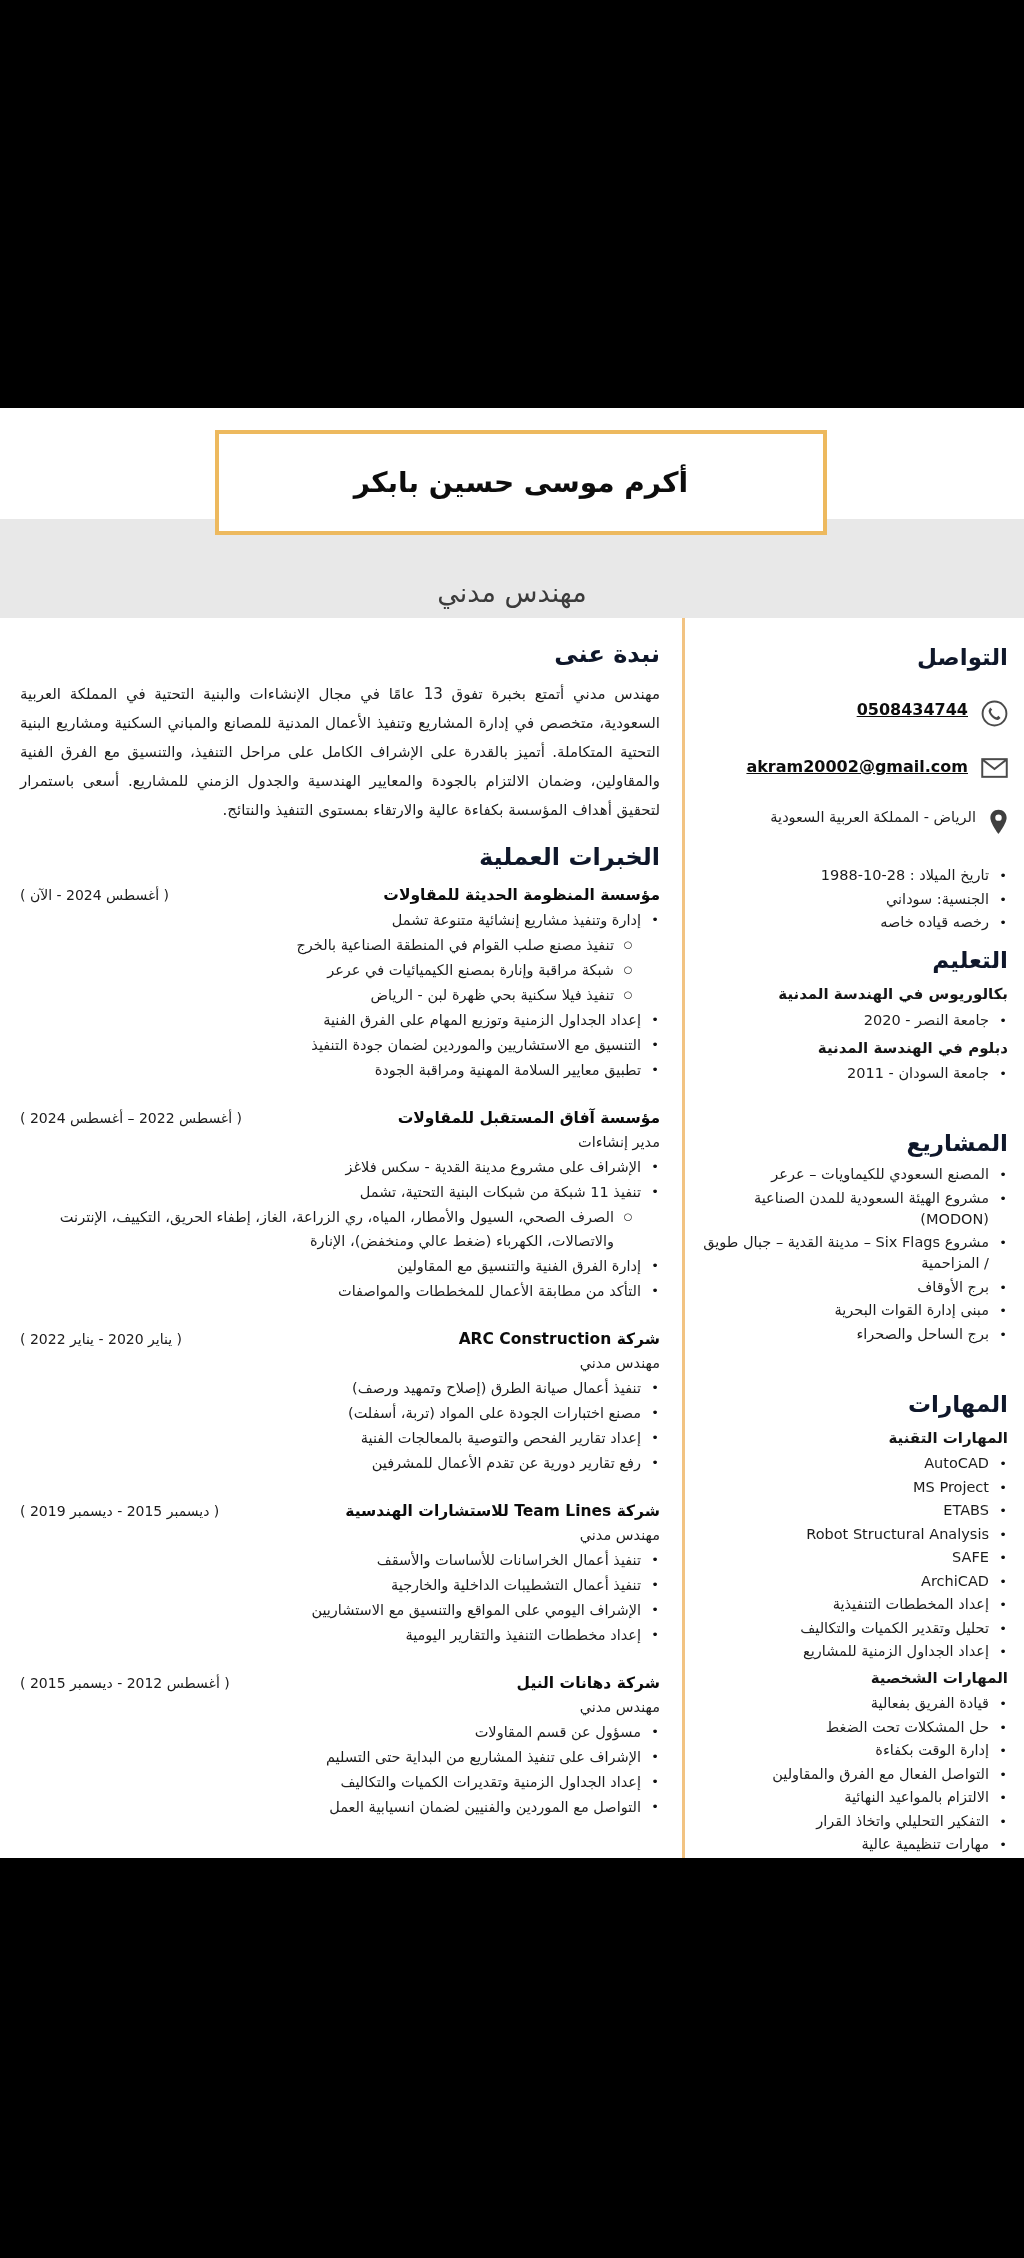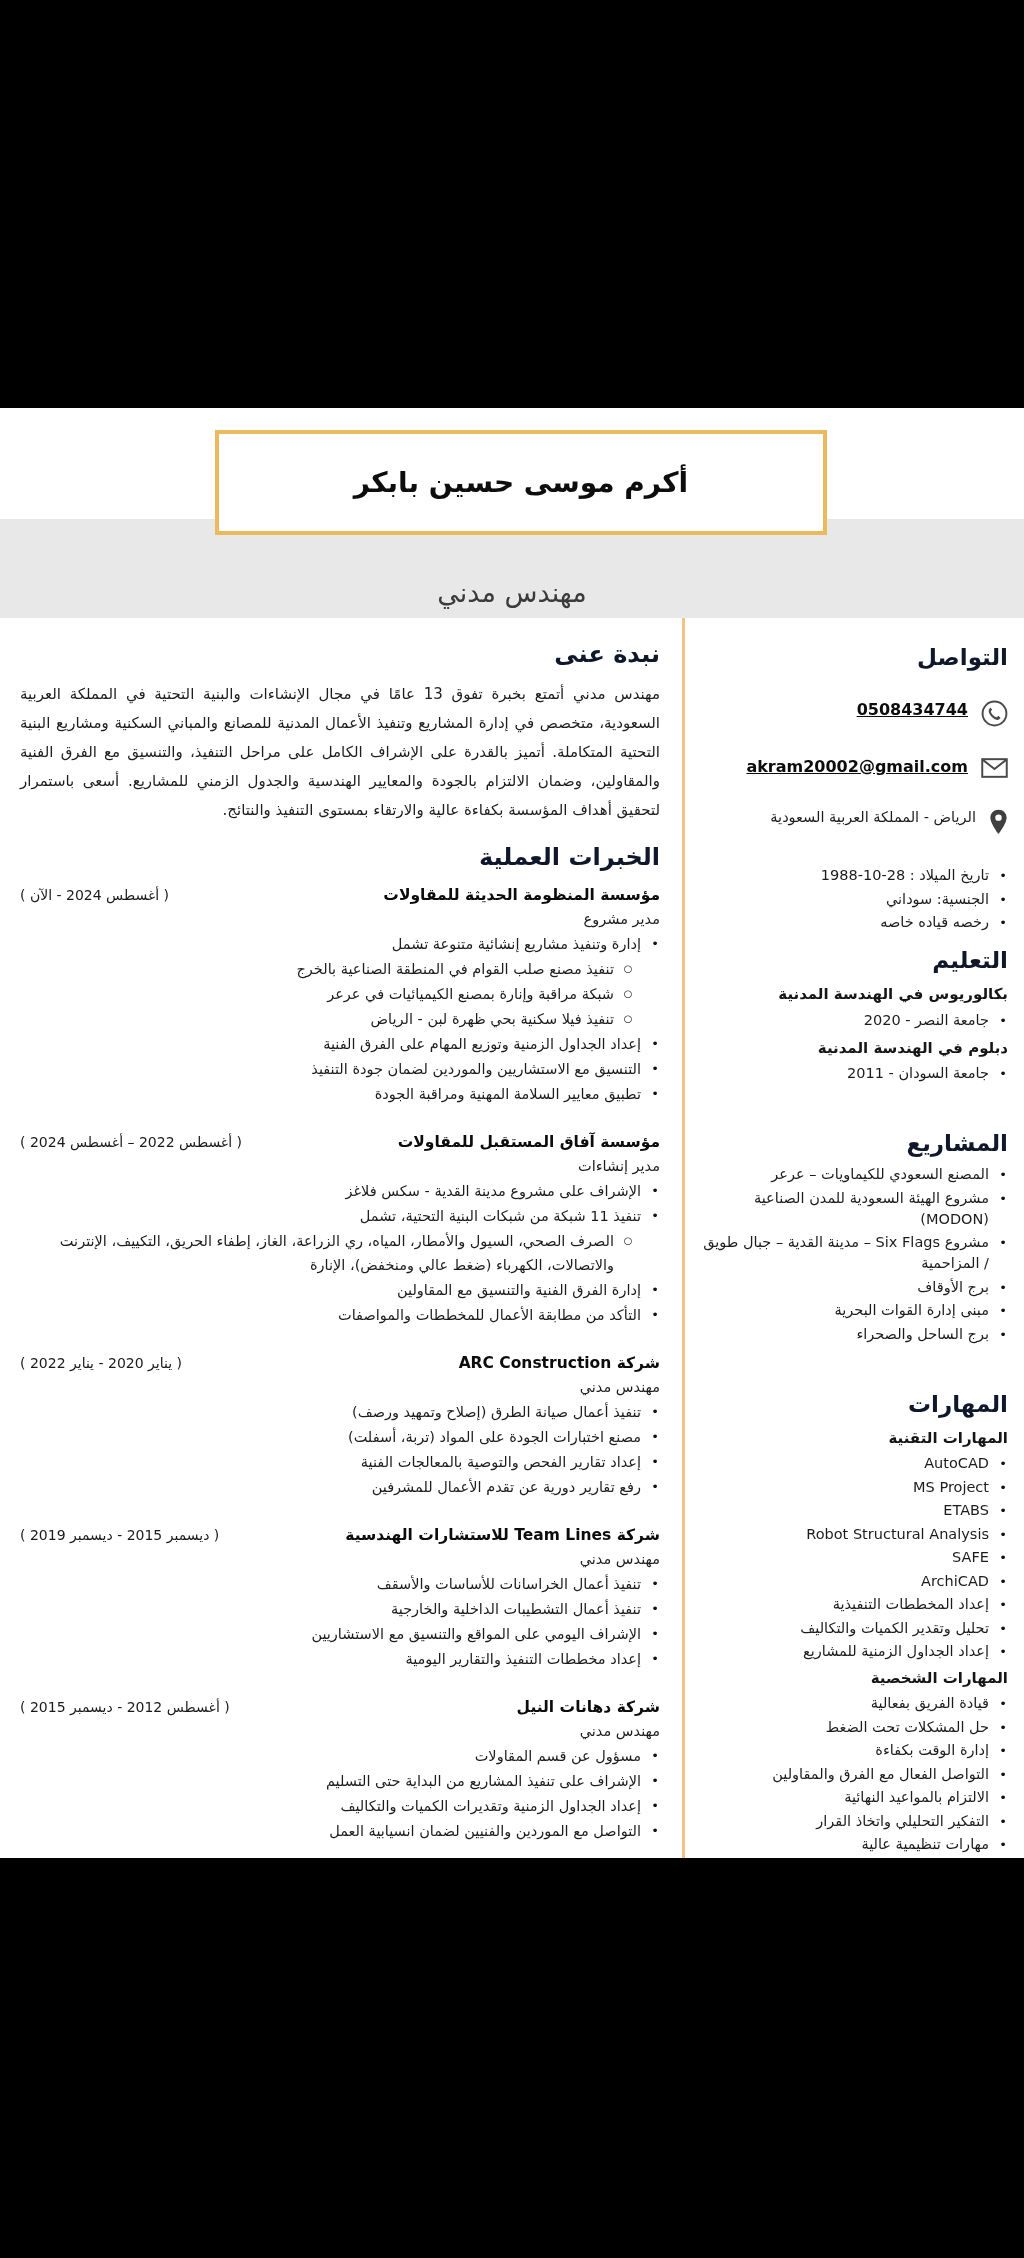--- a/index.html
+++ b/index.html
@@ -302,21 +302,20 @@
       <div class="h1">نبدة عنى</div>
       <p class="about">مهندس مدني أتمتع بخبرة تفوق 13 عامًا في مجال الإنشاءات والبنية التحتية في المملكة العربية السعودية، متخصص في إدارة المشاريع وتنفيذ الأعمال المدنية للمصانع والمباني السكنية ومشاريع البنية التحتية المتكاملة. أتميز بالقدرة على الإشراف الكامل على مراحل التنفيذ، والتنسيق مع الفرق الفنية والمقاولين، وضمان الالتزام بالجودة والمعايير الهندسية والجدول الزمني للمشاريع. أسعى باستمرار لتحقيق أهداف المؤسسة بكفاءة عالية والارتقاء بمستوى التنفيذ والنتائج.</p>
 
       <div class="h1 exp-h">الخبرات العملية</div>
       <div>
   <div class="job">
     <div class="jobhead">
       <span class="company">مؤسسة المنظومة الحديثة للمقاولات</span>
       <span class="jdate">( أغسطس 2024 - الآن )</span>
     </div>
-    <div class="role">مدير مشروع</div>
     <div>
   <div class="jrow">
     <span class="marker">•</span>
     <span class="jtext">إدارة وتنفيذ مشاريع إنشائية متنوعة تشمل</span>
   </div>
 
   <div class="jrow lvl2">
     <span class="marker sub">○</span>
     <span class="jtext">تنفيذ مصنع صلب القوام في المنطقة الصناعية بالخرج</span>
   </div>

